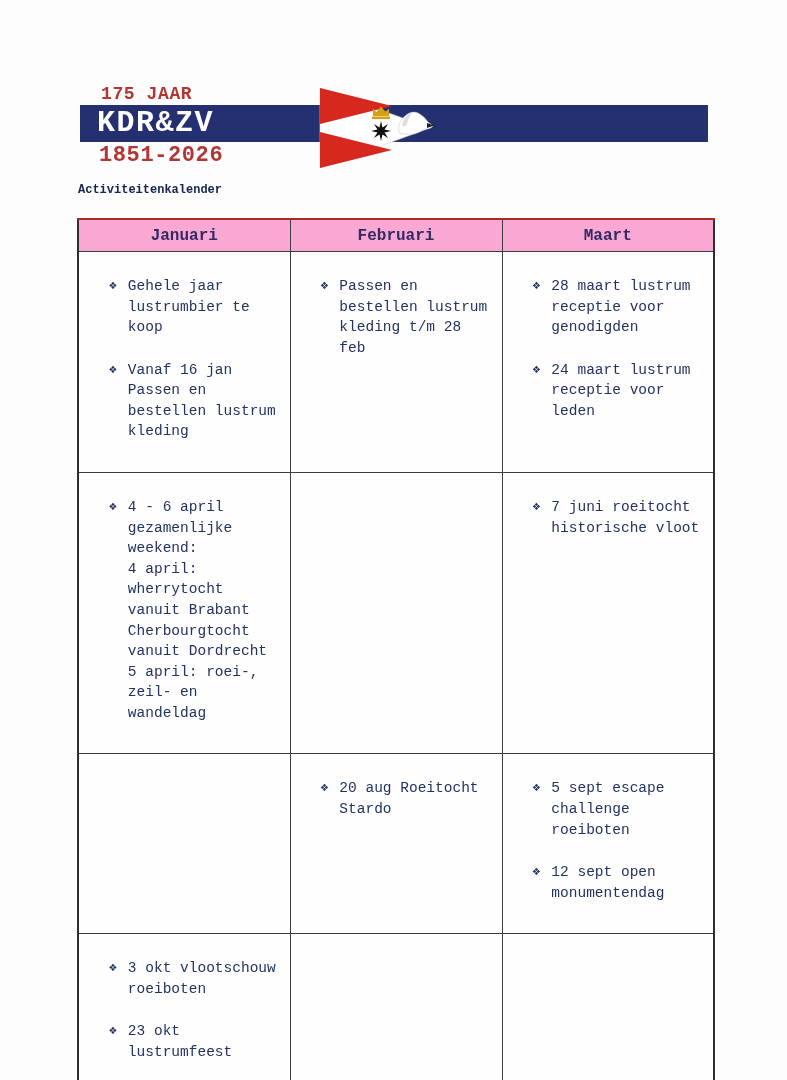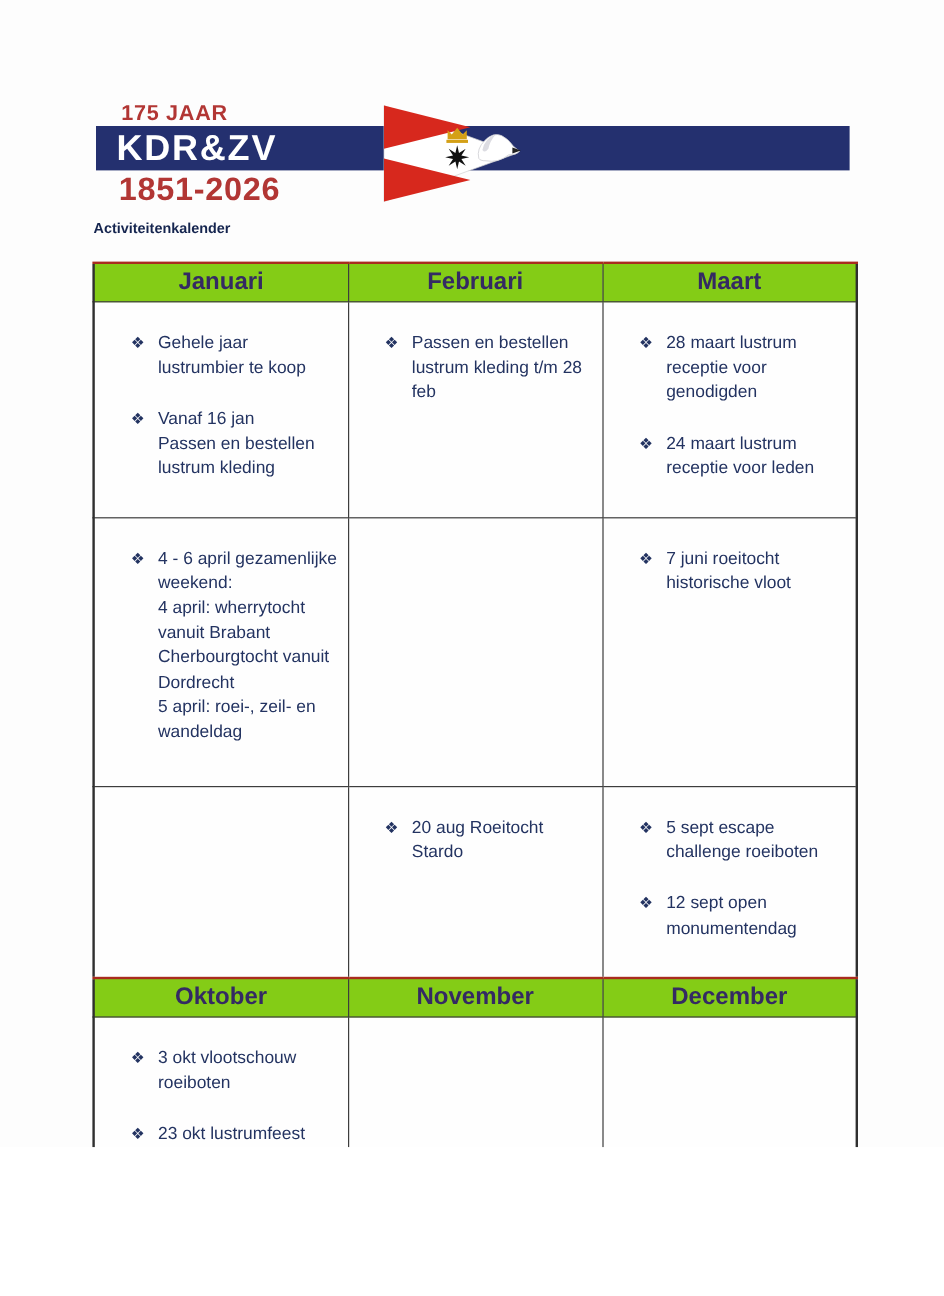--- a/index.html
+++ b/index.html
@@ -1,38 +1,38 @@
 <!DOCTYPE html>
 <html><head>
 <meta charset="utf-8">
 <style>
   html,body{margin:0;padding:0;background:#ffffff;}
   .page{
-    position:relative;width:787px;height:956px;margin:0 auto;
+    position:relative;width:787px;height:1080px;margin:0 auto;
     background:#fdfdfd;overflow:hidden;
-    font-family:Liberation Sans, sans-serif;
+    font-family:Liberation Mono, monospace;
     color:#233361;
   }
   
   .logo-years{position:absolute;left:101px;top:84px;color:#b23634;font-weight:bold;
     font-size:18px;letter-spacing:0.6px;}
   .blue-band{position:absolute;left:80px;top:105px;width:628px;height:37px;background:#24306f;}
   .club-name{position:absolute;left:97px;top:105px;height:37px;line-height:37px;color:#ffffff;
     font-weight:bold;font-size:30px;letter-spacing:1.5px;}
   .logo-period{position:absolute;left:99px;top:143px;color:#b23634;font-weight:bold;
-    font-size:27px;letter-spacing:0.6px;}
+    font-size:22px;letter-spacing:0.6px;}
   .burgee{position:absolute;left:312px;top:80px;}
   
   .page-title{position:absolute;left:78px;top:183px;font-size:12px;font-weight:bold;color:#15254f;}
   
   table.cal{position:absolute;left:77px;top:218px;width:636px;border-collapse:collapse;
     table-layout:fixed;}
   table.cal col{width:212px;}
   table.cal th{
-    background:#84cc16;color:#342a63;font-size:20px;font-weight:bold;
+    background:#f9a8d4;color:#342a63;font-size:16px;font-weight:bold;
     height:27px;text-align:center;vertical-align:middle;
     border:1.5px solid #3d3d3d;border-top:2.5px solid #a92c1e;padding:2px 0;margin-left:11px;
   }
   table.cal td{
     border:1.5px solid #3d3d3d;vertical-align:top;background:#fefefe;
     padding:24px 8px 8px 30px;
   }
   table.cal{border:2px solid #2f2f2f;}
   tr.body-r1{height:162px;} tr.body-r2{height:224px;} tr.body-r3{height:148px;} tr.body-r4{height:124px;}
   ul.events{list-style:none;margin:0;padding:0;}
@@ -165,25 +165,20 @@
                 <span class="evt">5 sept escape challenge roeiboten</span>
               </li>
           <li>
                 <span class="blt">❖</span>
                 <span class="evt">12 sept open monumentendag</span>
               </li>
         </ul>
       </td>
     </tr>
 
-    <tr>
-      <th>Oktober</th>
-      <th>November</th>
-      <th>December</th>
-    </tr>
     <tr class="body-r4">
       <td>
         <ul class="events">
           <li>
                 <span class="blt">❖</span>
                 <span class="evt">3 okt vlootschouw roeiboten</span>
               </li>
           <li>
                 <span class="blt">❖</span>
                 <span class="evt">23 okt lustrumfeest</span>

